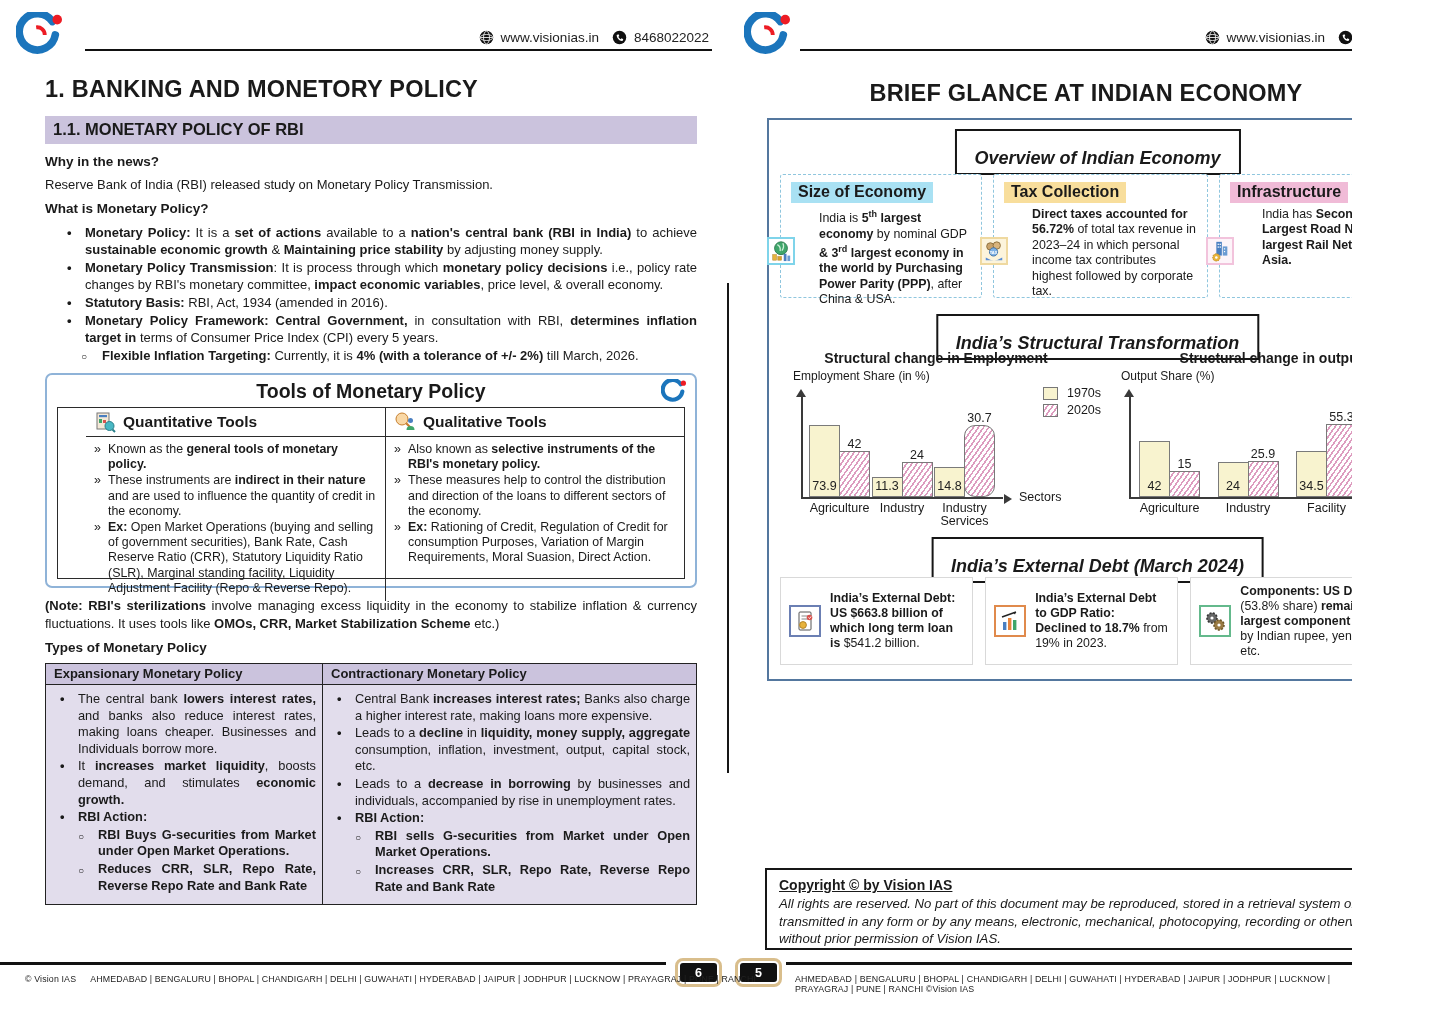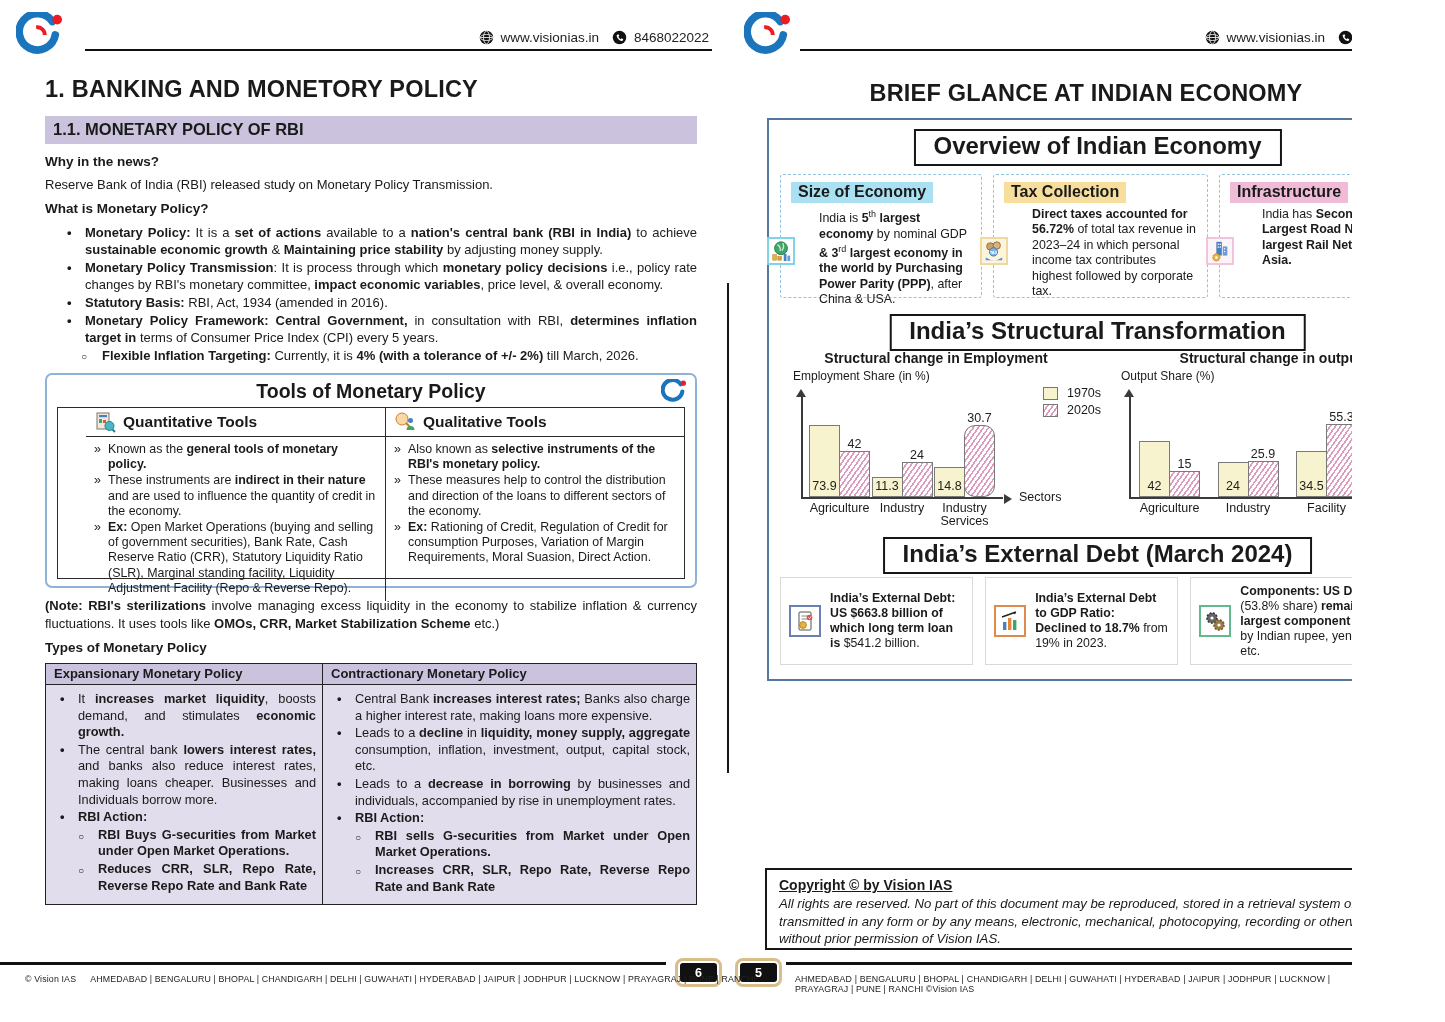--- a/index.html
+++ b/index.html
@@ -1,19 +1,19 @@
 <!DOCTYPE html>
 <html><head>
 <meta charset="utf-8">
 <style>
   html,body{margin:0;padding:0;background:#fff;}
   .sheet{position:relative;width:1352px;height:1022px;background:#fff;overflow:hidden;
          font-family:"Liberation Sans","DejaVu Sans",sans-serif;color:#1a1a1a;}
   b{font-weight:700;}
-  sup{font-size:9px;font-weight:400;}
+  sup{font-size:9px;font-weight:700;}
   
   .lp{position:absolute;left:0;top:0;width:727px;height:1022px;}
   .rp{position:absolute;left:727px;top:0;width:718px;height:1022px;}
   .page-divider{position:absolute;left:727px;top:283px;width:2px;height:490px;background:#161616;}
   
   .logo{position:absolute;top:12px;width:48px;height:44px;}
   .lp .logo{left:16px;} .rp .logo{left:17px;}
   .hdr-info{position:absolute;top:30px;display:flex;align-items:center;gap:7px;font-size:13.5px;color:#222;}
   .lp .hdr-info{right:18px;} .rp .hdr-info{right:10px;}
   .hdr-ic{width:15px;height:15px;display:inline-block;}
@@ -51,21 +51,21 @@
   .ttable{display:grid;grid-template-columns:276px 1fr;border:1.5px solid #222;font-size:12.8px;}
   .tth{background:#CBC3DD;font-weight:700;font-size:13px;padding:2px 8px 3px;border-bottom:1.5px solid #222;}
   .ttd{background:#E2DDEC;padding:6px 6px 8px 2px;}
   .tth.rcol,.ttd.rcol{border-left:1.5px solid #222;}
   .ttable ul{list-style:none;margin:0;padding:0;line-height:16.6px;}
   .ttable li.dot{padding-left:30px;} .ttable li.dot::before{left:12px;}
   .ttable li.sub{padding-left:50px;} .ttable li.sub::before{left:30px;top:2px;}
   
   .bigbox{position:absolute;left:40px;top:118px;width:657px;height:559px;border:2px solid #54779E;background:#fff;}
   .tbox{position:absolute;left:50%;transform:translateX(-50%);border:2px solid #161616;background:#fff;
-        font-weight:700;font-size:24px;white-space:nowrap;padding:1px 18px 4px;}
+        font-weight:700;font-size:18px;white-space:nowrap;padding:17px 18px 4px;font-style:italic;}
   .bigbox .mini-logo{right:10px;top:8px;}
   .ocards{position:absolute;left:11px;right:11px;top:54px;height:124px;display:flex;gap:11px;}
   .ocard{position:relative;border:1.5px dashed #8FC6DE;border-radius:3px;background:#fff;padding:7px 6px 6px 10px;box-sizing:border-box;}
   .ocard .hl{display:inline-block;font-weight:700;font-size:16px;padding:1px 7px 2px;}
   .hl.cyan{background:#A9E1F3;} .hl.amber{background:#F8DE9C;} .hl.pink{background:#F0BBD7;}
   .ocard .ctext{margin:4px 2px 0 28px;font-size:12.4px;line-height:15.4px;}
   .oicon{position:absolute;left:-14px;top:62px;width:28px;height:28px;background:#fff;border:2px solid #7FD4EA;
          display:flex;align-items:center;justify-content:center;box-sizing:border-box;}
   .oicon.tax{border-color:#EFD9A0;background:#FCF4DC;}
   .oicon.infra{border-color:#F2C3DC;background:#FDF4F9;}
@@ -197,22 +197,22 @@
       </div>
 
       <p class="note"><b>(Note: RBI's sterilizations</b> involve managing excess liquidity in the economy to stabilize inflation &amp; currency fluctuations. It uses tools like <b>OMOs, CRR, Market Stabilization Scheme</b> etc.)</p>
       <p class="blbl">Types of Monetary Policy</p>
 
       <div class="ttable">
         <div class="tth">Expansionary Monetary Policy</div>
         <div class="tth rcol">Contractionary Monetary Policy</div>
         <div class="ttd">
           <ul>
+            <li class="dot">The central bank <b>lowers interest rates,</b> and banks also reduce interest rates, making loans cheaper. Businesses and Individuals borrow more.</li>
             <li class="dot">It <b>increases market liquidity</b>, boosts demand, and stimulates <b>economic growth.</b></li>
-            <li class="dot">The central bank <b>lowers interest rates,</b> and banks also reduce interest rates, making loans cheaper. Businesses and Individuals borrow more.</li>
             <li class="dot"><b>RBI Action:</b></li>
             <li class="sub"><b>RBI Buys G-securities from Market under Open Market Operations.</b></li>
             <li class="sub"><b>Reduces CRR, SLR, Repo Rate, Reverse Repo Rate and Bank Rate</b></li>
           </ul>
         </div>
         <div class="ttd rcol">
           <ul>
             <li class="dot">Central Bank <b>increases interest rates;</b> Banks also charge a higher interest rate, making loans more expensive.</li>
             <li class="dot">Leads to a <b>decline</b> in <b>liquidity, money supply, aggregate</b> consumption, inflation, investment, output, capital stock, etc.</li>
             <li class="dot">Leads to a <b>decrease in borrowing</b> by businesses and individuals, accompanied by rise in unemployment rates.</li>

